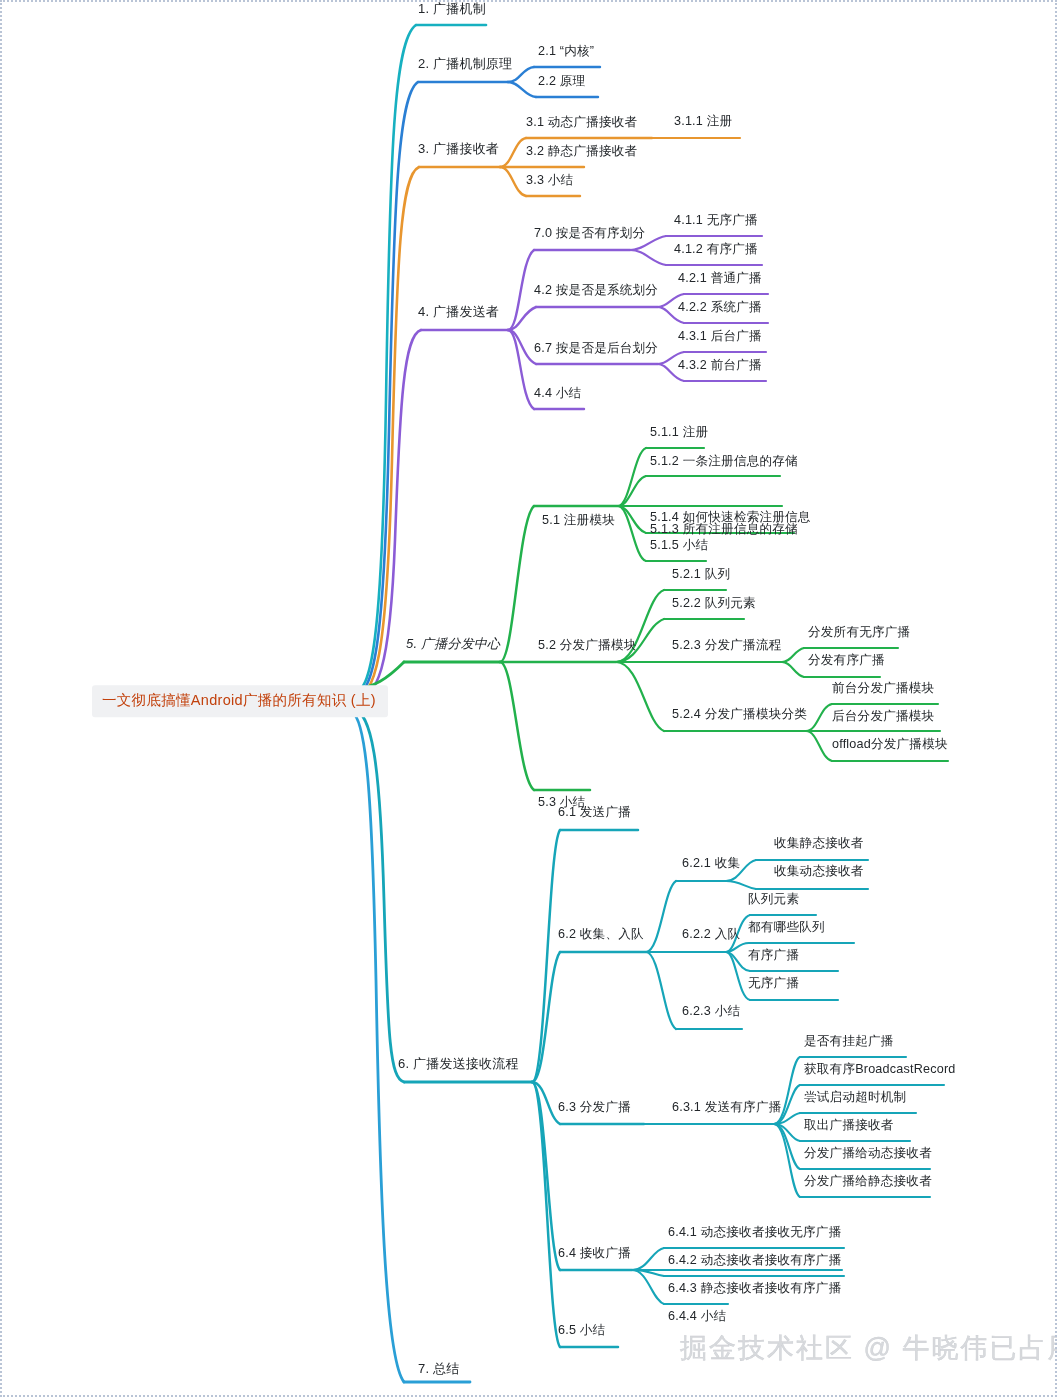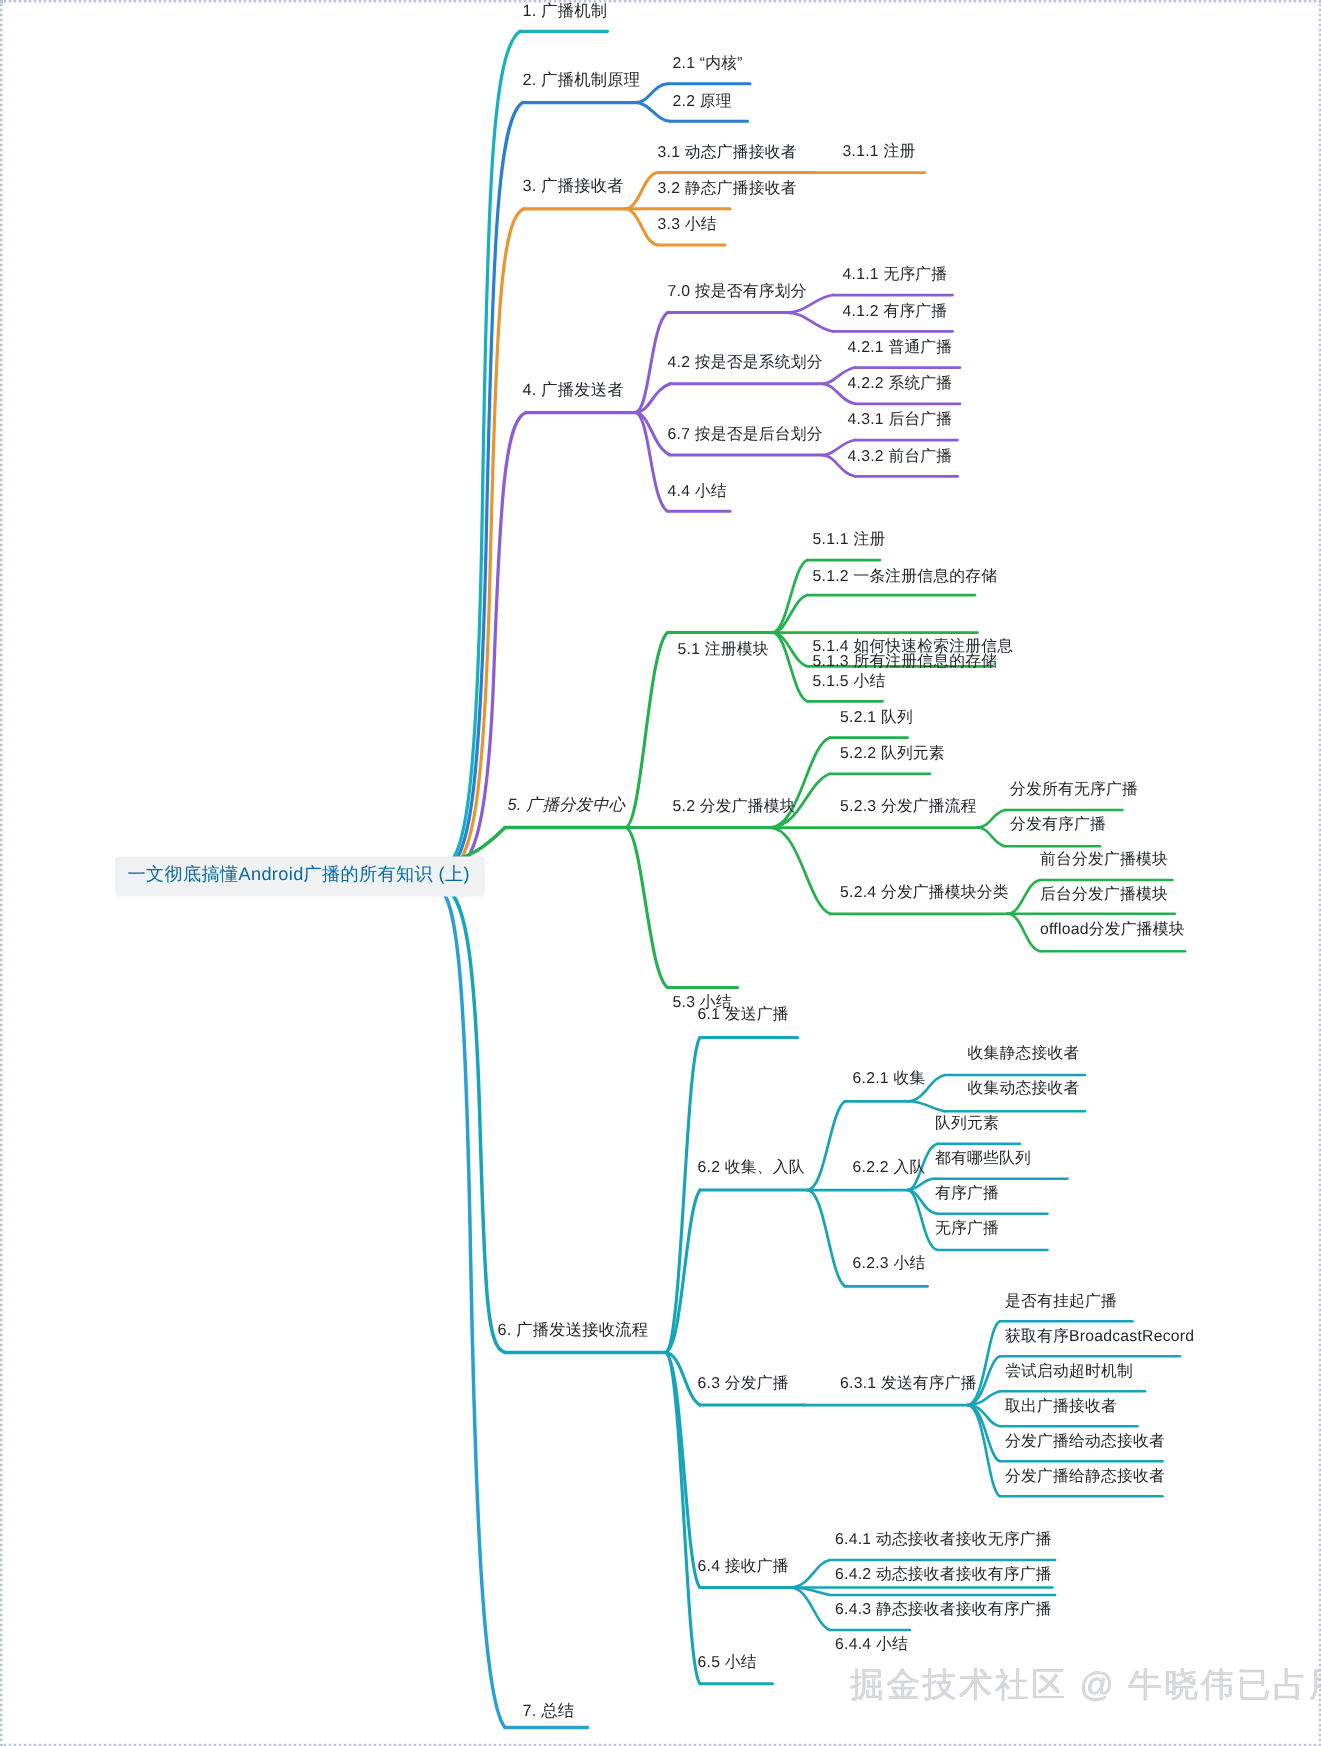--- a/index.html
+++ b/index.html
@@ -29,21 +29,21 @@
     transform:translateY(-100%);
     padding:0 2px 3px 2px;
     letter-spacing:0.2px;
   }
   .node.root{
     transform:translateY(-50%);
     background:#f0f1f3;
     border-radius:3px;
     padding:7px 12px 8px 10px;
     font-size:14.5px;
-    color:#0369a1;
+    color:#c2410c;
     letter-spacing:0.3px;
   }
   .node.lvl1{ font-size:13px; }
   .node.lvl2{ font-size:12.6px; }
   .node.lvl3{ font-size:12.6px; }
   .node.lvl4{ font-size:12.6px; }
   .watermark{
     position:absolute;
     font-size:27px;
     color:#d8dadd;

